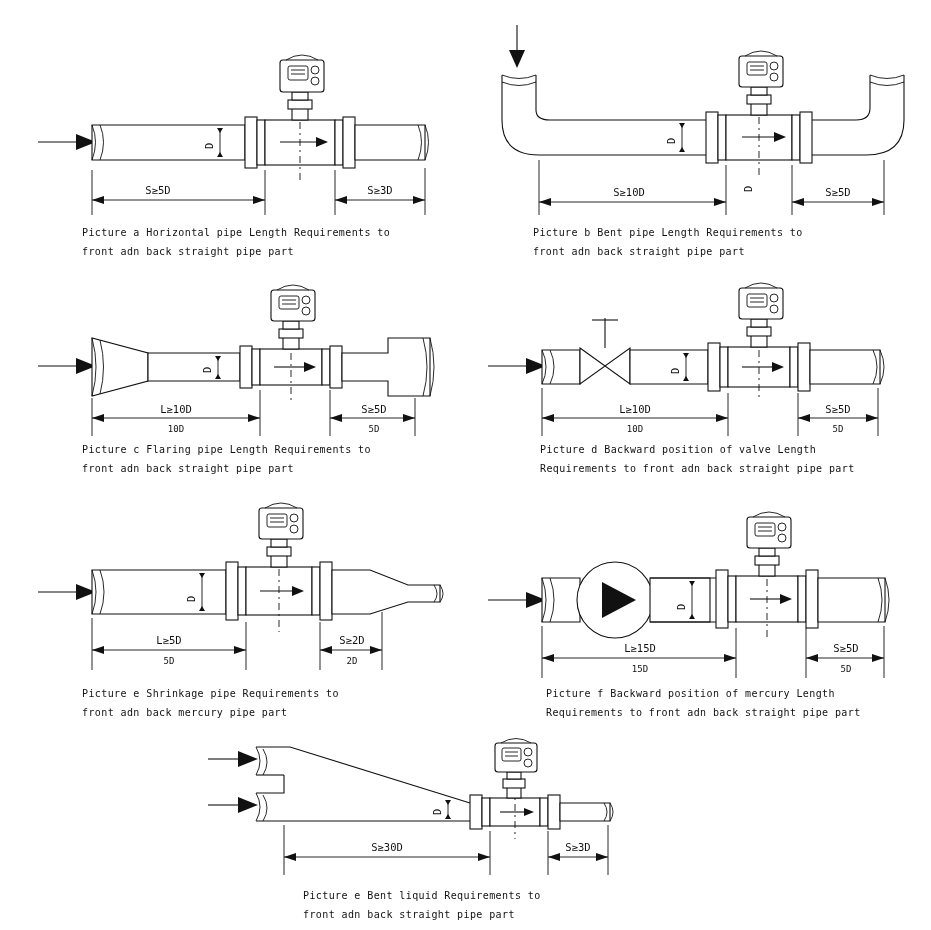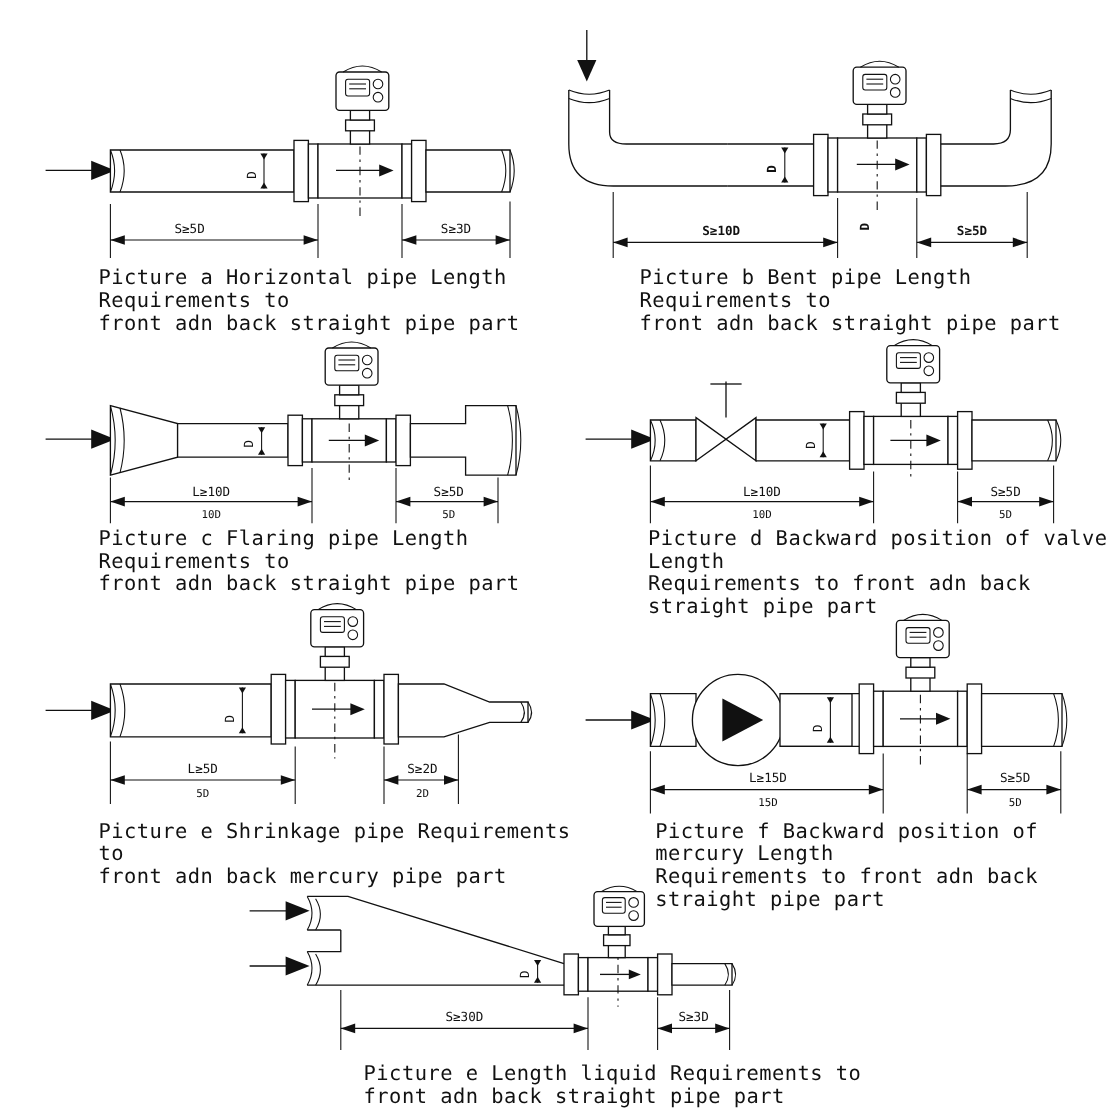--- a/index.html
+++ b/index.html
@@ -19,21 +19,21 @@
     position: relative;
     width: 813px;
     height: 930px;
   }
   .fig {
     position: absolute;
   }
   .caption {
     position: absolute;
     font-family: "DejaVu Sans Mono", monospace;
-    font-size: 17px;
+    font-size: 10px;
     line-height: 19px;
     letter-spacing: 0.4px;
     color: #111;
     white-space: pre-line;
   }
   svg { display: block; overflow: visible; }
   svg text {
     font-family: "DejaVu Sans Mono", monospace;
     fill: #111;
   }
@@ -121,21 +121,21 @@
         <line class="ln-thin" x1="305" y1="180" x2="395" y2="180"></line>
         <polygon class="solid" points="305,180 317,176 317,184"></polygon>
         <polygon class="solid" points="395,180 383,176 383,184"></polygon>
         <text class="lbl" x="350" y="174" text-anchor="middle">S≥3D</text>
       </g>
     </svg>
   </div>
   <div class="caption" style="left:82px; top:223px; width:400px;">Picture a Horizontal pipe Length Requirements to
 front adn back straight pipe part</div>
 
-  <div class="fig" style="left:456px; top:20px;font-weight:bold;">
+  <div class="fig" style="left:484px; top:20px;">
     <svg width="430" height="195" viewBox="0 0 430 195">
 
       <g>
         <line class="ln" x1="33" y1="5" x2="33" y2="32" stroke-width="5"></line>
         <polygon class="solid" points="25,30 41,30 33,48"></polygon>
       </g>
 
       <g>
         <path class="ln" d="M18 55 L18 100 Q18 135 55 135 L150 135"></path>
         <path class="ln" d="M52 55 L52 90 Q52 100 66 100 L150 100"></path>
@@ -590,16 +590,16 @@
       <g>
         <line class="ln-thin" x1="368" y1="96" x2="368" y2="140"></line>
         <line class="ln-thin" x1="428" y1="90" x2="428" y2="140"></line>
         <line class="ln-thin" x1="368" y1="122" x2="428" y2="122"></line>
         <polygon class="solid" points="368,122 380,118 380,126"></polygon>
         <polygon class="solid" points="428,122 416,118 416,126"></polygon>
         <text class="lbl" x="398" y="116" text-anchor="middle">S≥3D</text>
       </g>
     </svg>
   </div>
-  <div class="caption" style="left:303px; top:886px; width:420px;">Picture e Length liquid Requirements to
+  <div class="caption" style="left:303px; top:886px; width:420px;">Picture e Bent liquid Requirements to
 front adn back straight pipe part</div>
 
 </div>
 
 </body></html>

